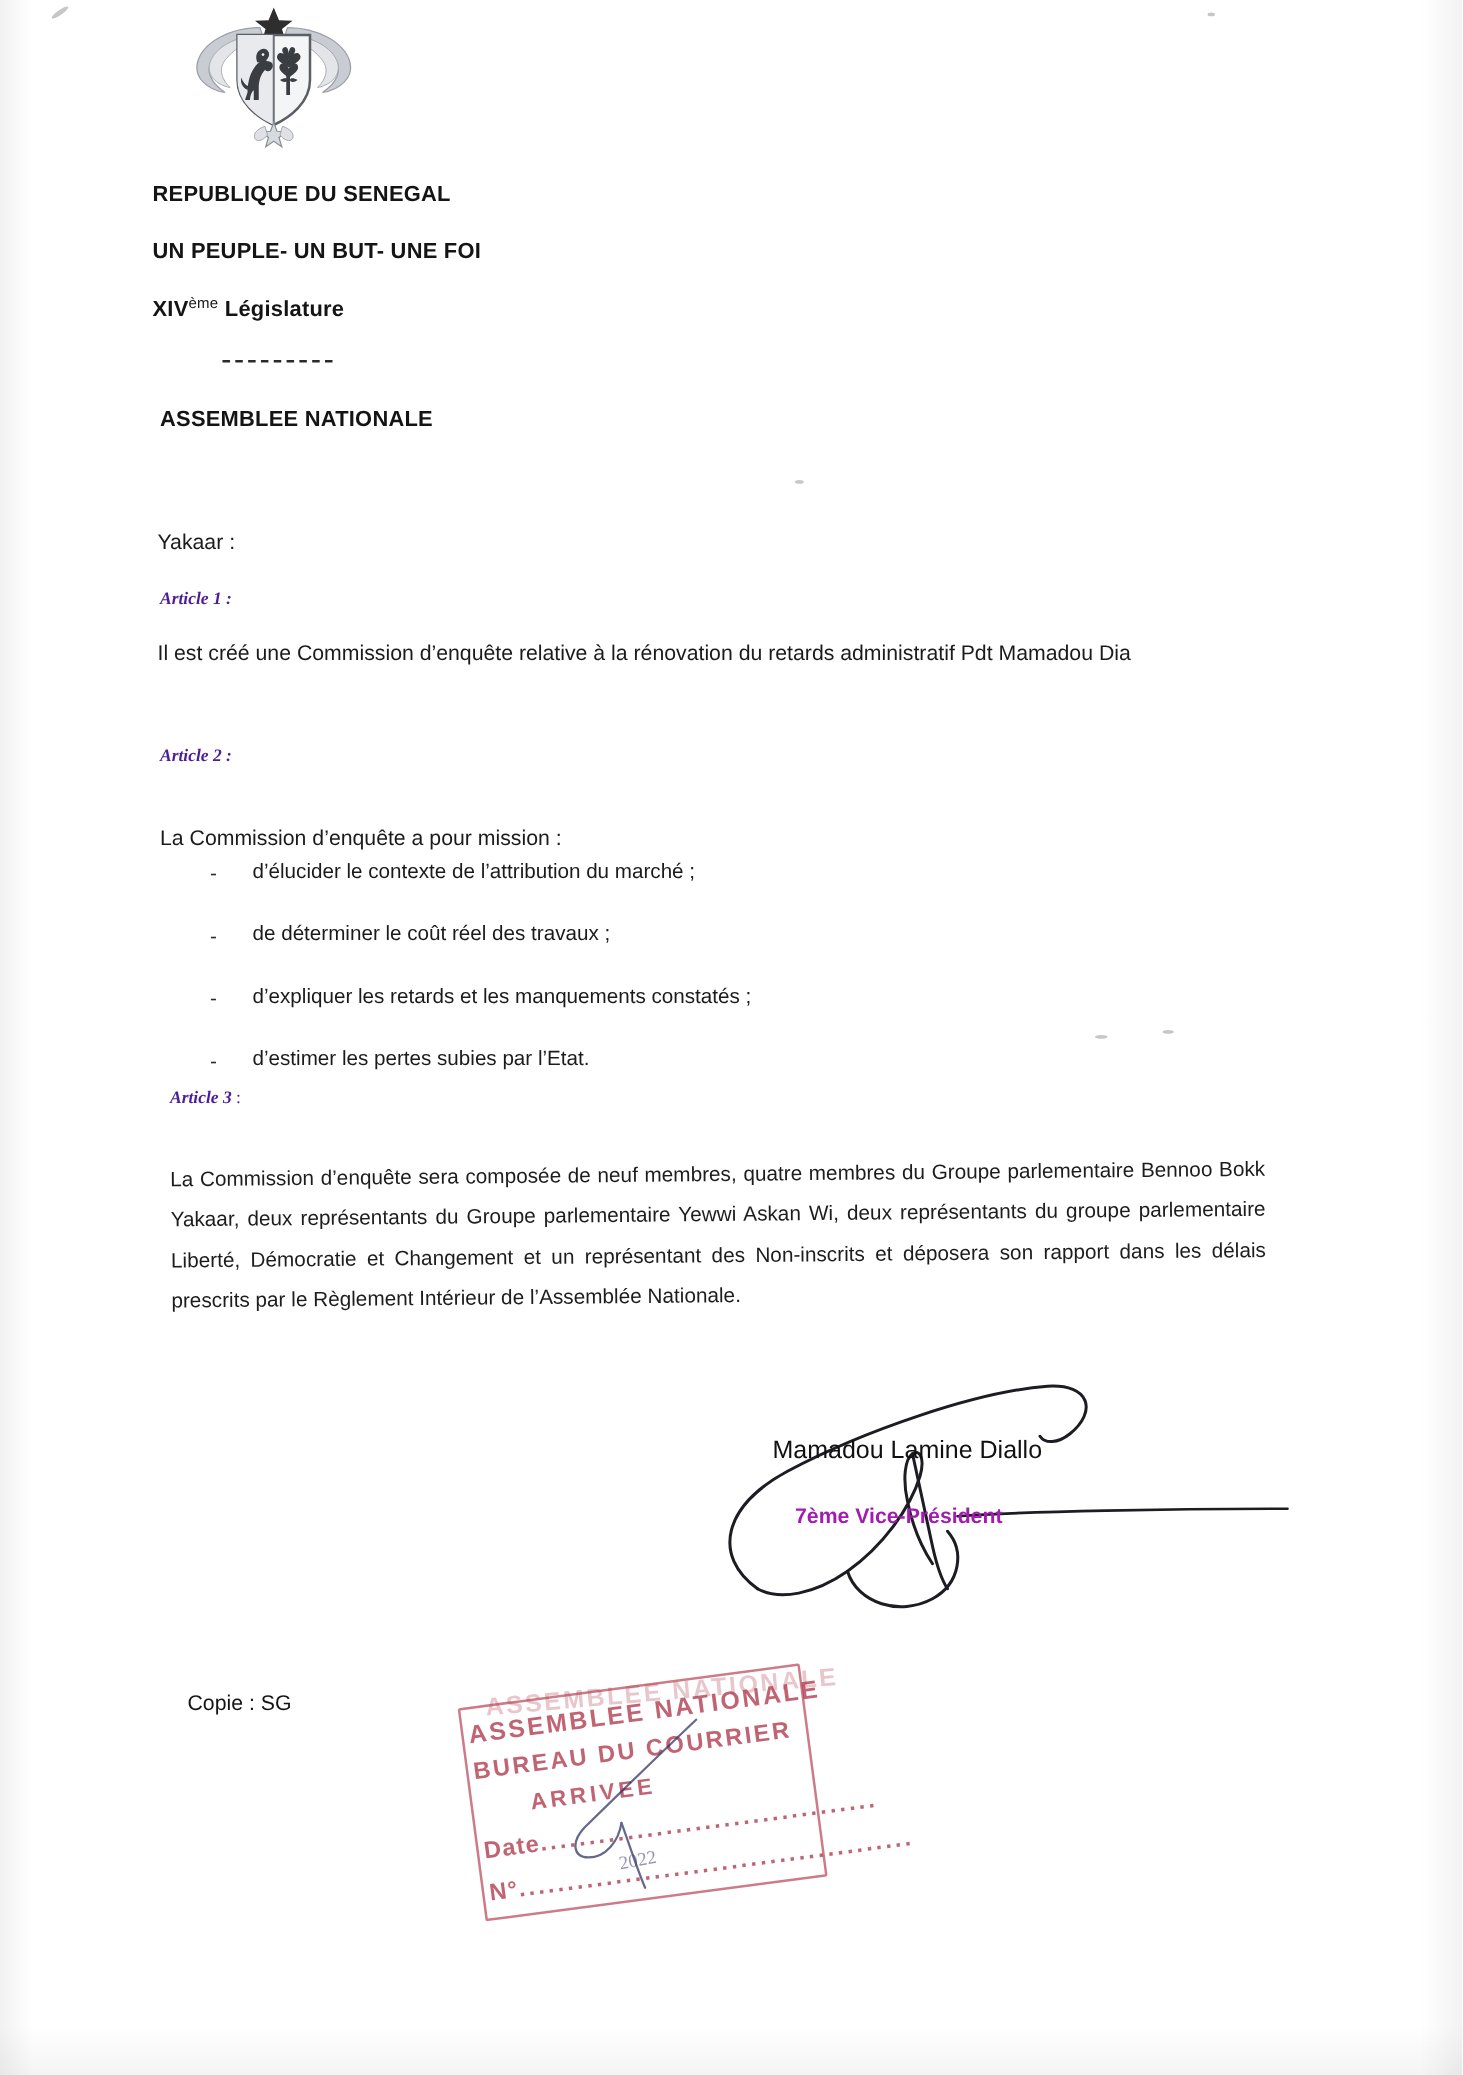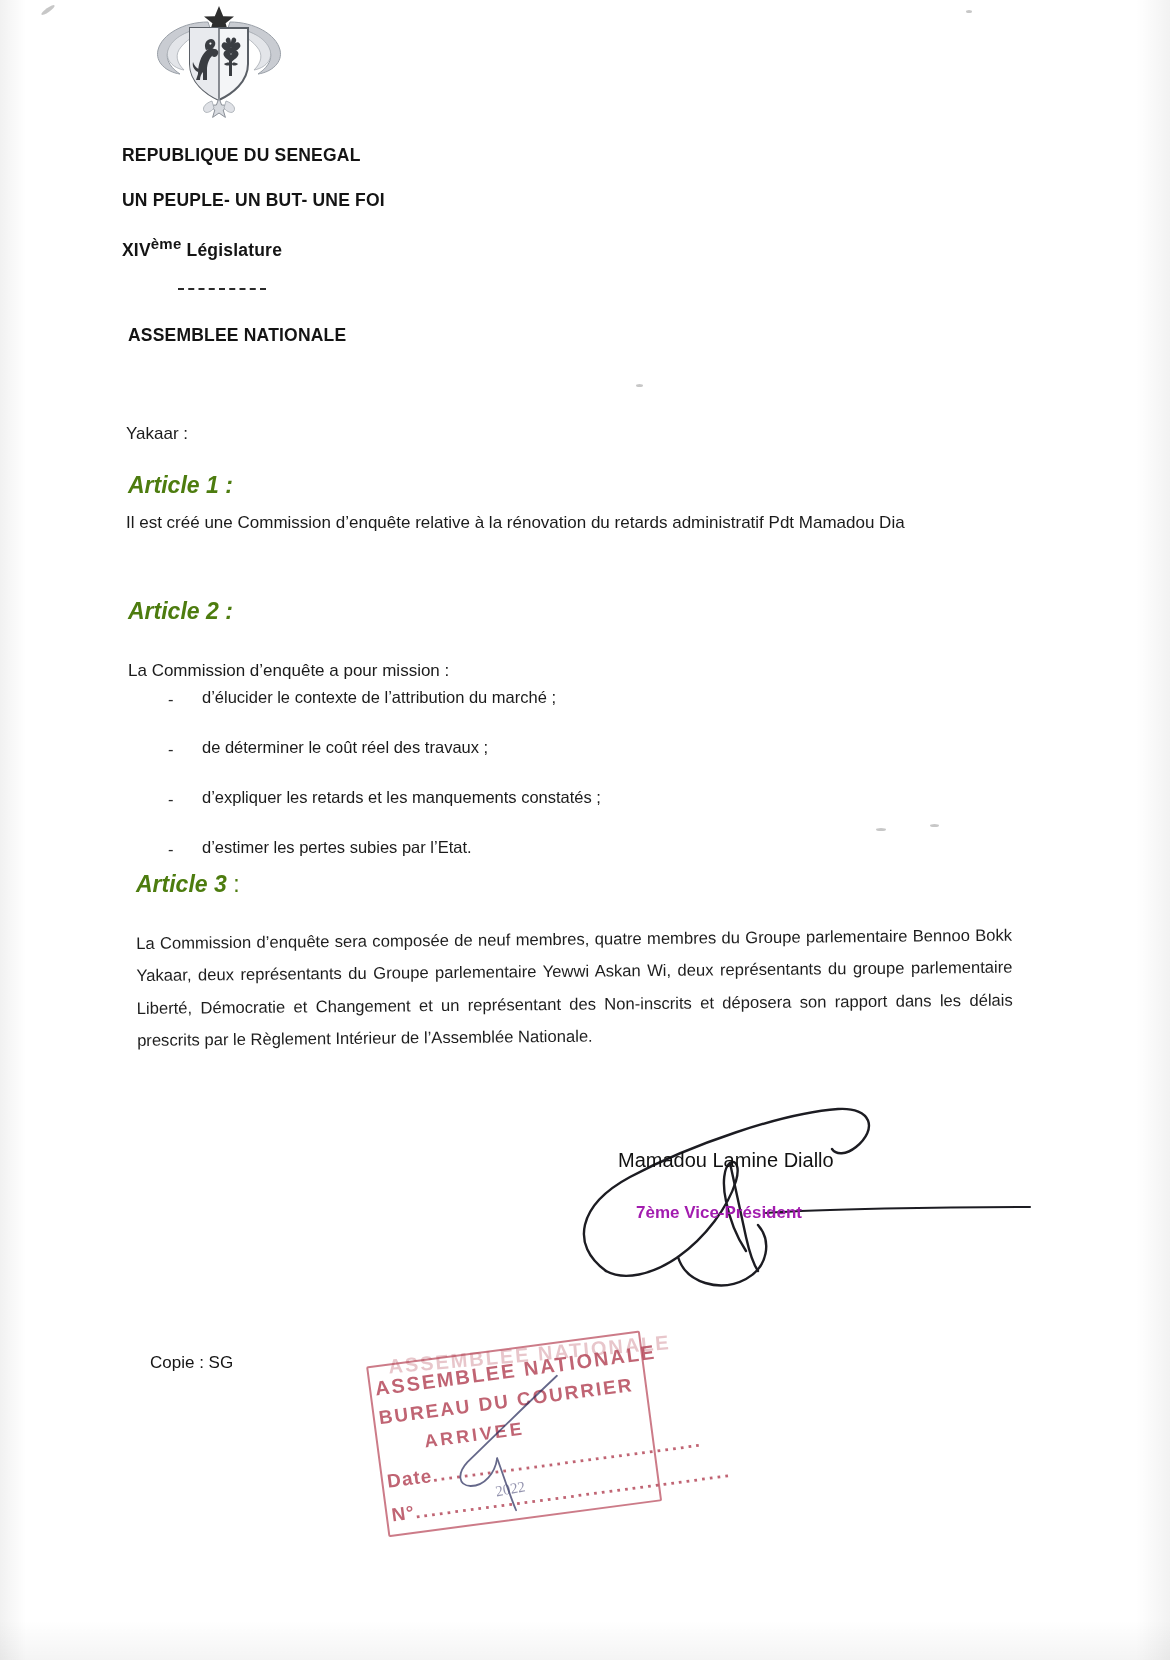--- a/index.html
+++ b/index.html
@@ -67,23 +67,23 @@
     font-size: 17.5px;
     letter-spacing: 0.2px;
     color: #141414;
     white-space: nowrap;
   }
   #hdr-country { left: 122px; top: 145px; }
   #hdr-motto   { left: 122px; top: 190px; text-align: center; }
   #hdr-legis   { left: 122px; top: 235px; }
   #hdr-assembly{ left: 128px; top: 325px; }
   .sup {
-    font-size: 15px;
+    font-size: 12px;
     vertical-align: super;
-    font-weight: bold;
+    font-weight: normal;
   }
 
   #hdr-rule {
     position: absolute;
     left: 178px;
     top: 288px;
     width: 88px;
     height: 0;
     border-top: 2px dashed #2a2a2a;
   }
@@ -94,23 +94,24 @@
     font-size: 17px;
     line-height: 1.45;
     color: #1b1b1b;
   }
   #ainsi { left: 126px; top: 422px; }
 
   .article-head {
     position: absolute;
     font-weight: bold;
     font-style: italic;
-    font-size: 23px;
-    color: #4d7c0f;
-    white-space: nowrap;
+    font-size: 14px;
+    color: #4c1d95;
+    white-space: nowrap;
+    font-family: Liberation Serif, serif;
   }
   #art1-head { left: 128px; top: 472px; }
   #art2-head { left: 128px; top: 598px; }
   #art3-head { left: 136px; top: 871px; }
   .art-colon-plain {
     font-style: normal;
     font-weight: normal;
   }
 
   #art1-body {

